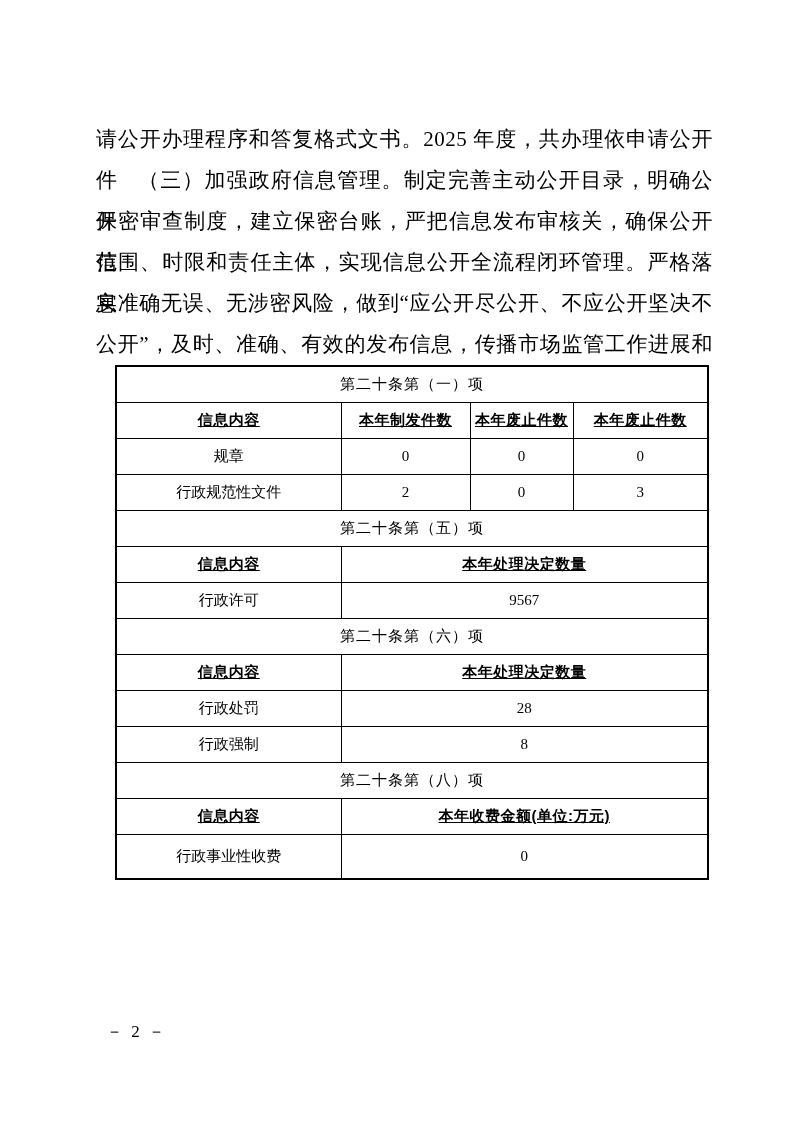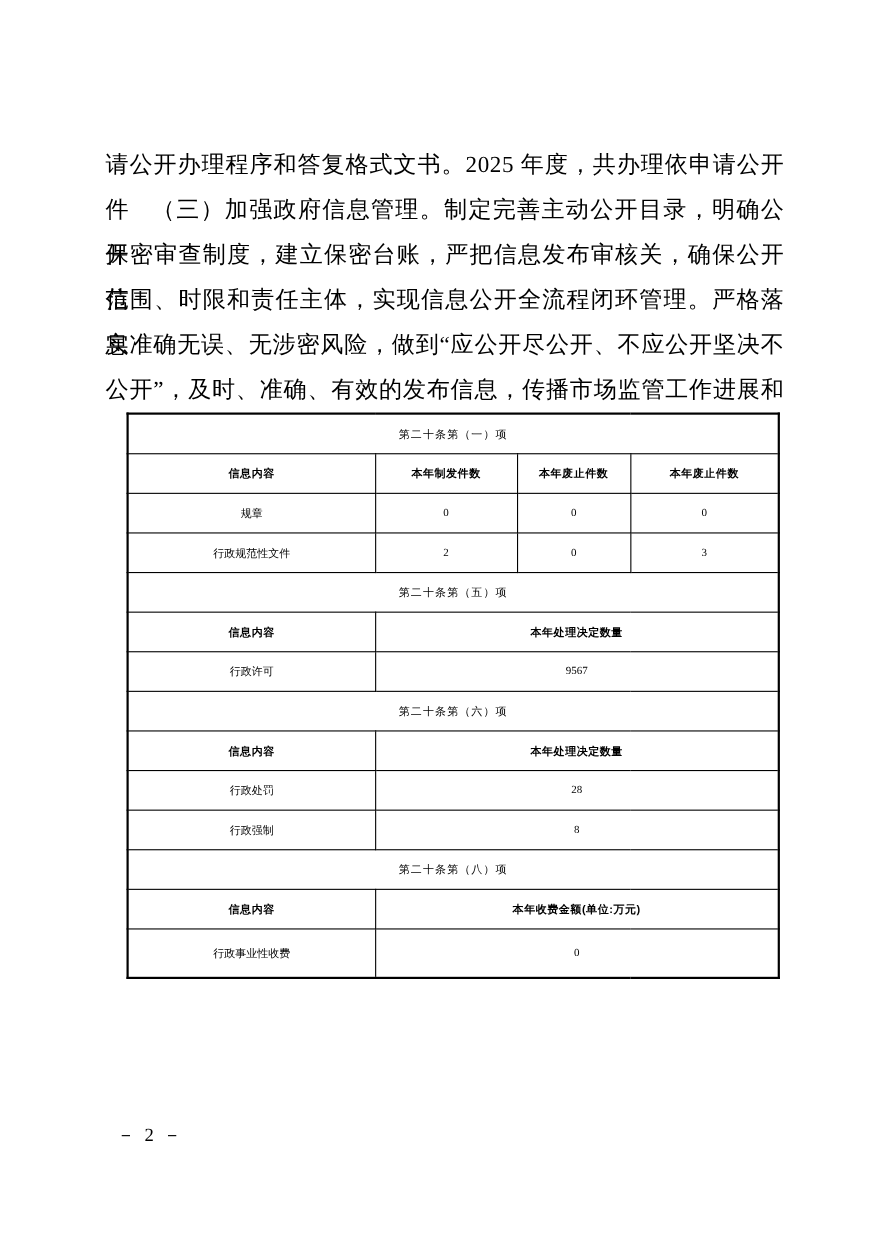--- a/index.html
+++ b/index.html
@@ -7,21 +7,21 @@
     position:relative;
     width:793px;height:1122px;
     background:#ffffff;
     margin:0 auto;
     overflow:hidden;
     font-family:"Liberation Serif","DejaVu Serif",serif;
     color:#000;
   }
   .content{
     position:absolute;
-    left:96px;top:129px;
+    left:96px;top:119px;
     width:617px;
   }
   .text-line{
     font-size:21px;
     line-height:41px;
     height:41px;
     white-space:nowrap;
     letter-spacing:0.5px;
   }
   .text-line.just{
@@ -44,32 +44,33 @@
     width:592px;
     border-collapse:collapse;
     table-layout:fixed;
     border:2.2px solid #000;
   }
   table.report td{
     border:1.5px solid #000;
     height:35px;
     text-align:center;
     vertical-align:middle;
-    font-size:10px;
+    font-size:15px;
     padding:0;
     overflow:hidden;
   }
   td.sec-title{
     font-family:"Liberation Serif","DejaVu Serif",serif;
     letter-spacing:1px;
   }
   td.col-head{
     font-family:"Liberation Sans","DejaVu Sans",sans-serif;
     font-weight:700;
     letter-spacing:0.5px;
+    text-decoration:underline;
   }
   td.vtop{ vertical-align:top; padding-top:2px; }
   td.vbottom{ vertical-align:bottom; padding-bottom:3px; }
   tr.tall td{ height:43px; }
   .page-number{
     position:absolute;
     left:106px;top:1020px;
     font-size:17px;
     letter-spacing:2px;
   }

